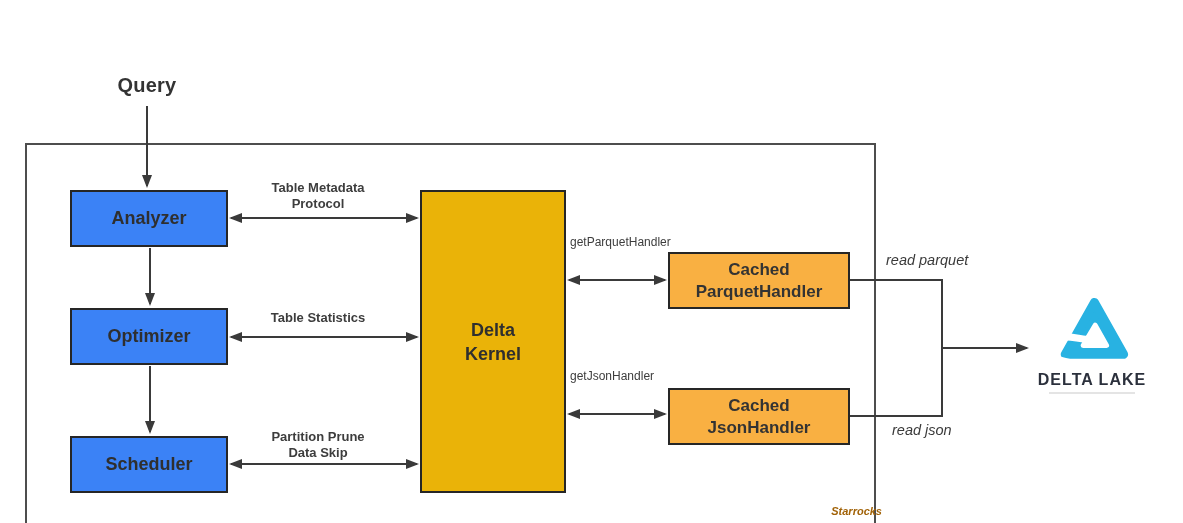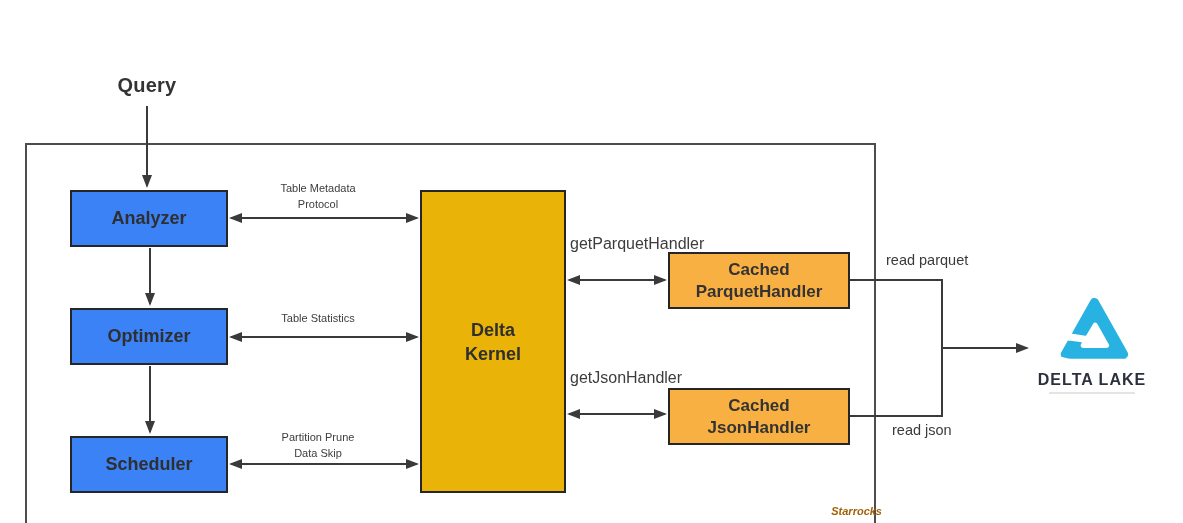--- a/index.html
+++ b/index.html
@@ -64,37 +64,39 @@
     font-size: 17px; line-height: 22px;
     color: #333333;
   }
   .handler-parquet { left: 668px; top: 209px; }
   .handler-json    { left: 668px; top: 345px; }
 
   
   .edge-label {
     left: 233px; width: 170px;
     text-align: center;
-    font-size: 11px; line-height: 16px;
+    font-size: 13px; line-height: 16px;
     color: #3d3d3d;
+    font-weight: bold;
   }
   .edge-label-analyzer  { top: 137px; }
   .edge-label-optimizer { top: 267px; }
   .edge-label-scheduler { top: 386px; }
 
   .api-label {
-    font-size: 16px; color: #3d3d3d;
+    font-size: 12px; color: #3d3d3d;
     white-space: nowrap;
   }
   .api-parquet { left: 570px; top: 192px; }
   .api-json    { left: 570px; top: 326px; }
 
   .read-label {
     font-size: 14.5px; color: #3a3a3a;
     white-space: nowrap;
+    font-style: italic;
   }
   .read-parquet { left: 886px; top: 209px; }
   .read-json    { left: 892px; top: 379px; }
 
   
   .fe-caption {
     left: 762px; top: 460px; width: 120px;
     text-align: right;
     font-style: italic; font-weight: 700;
     font-size: 11px; line-height: 16px;

